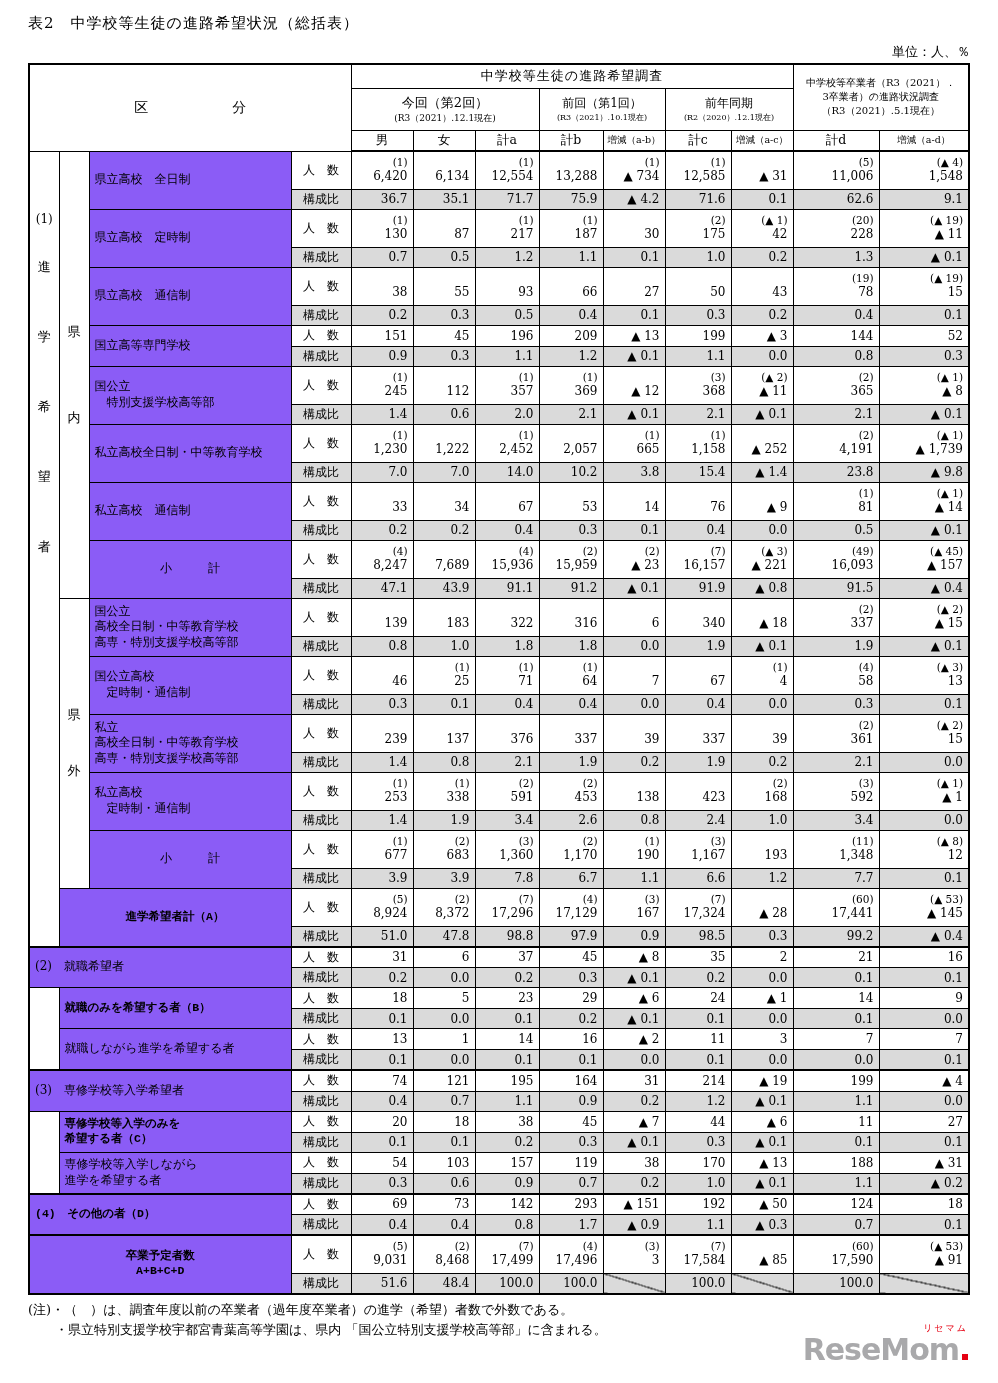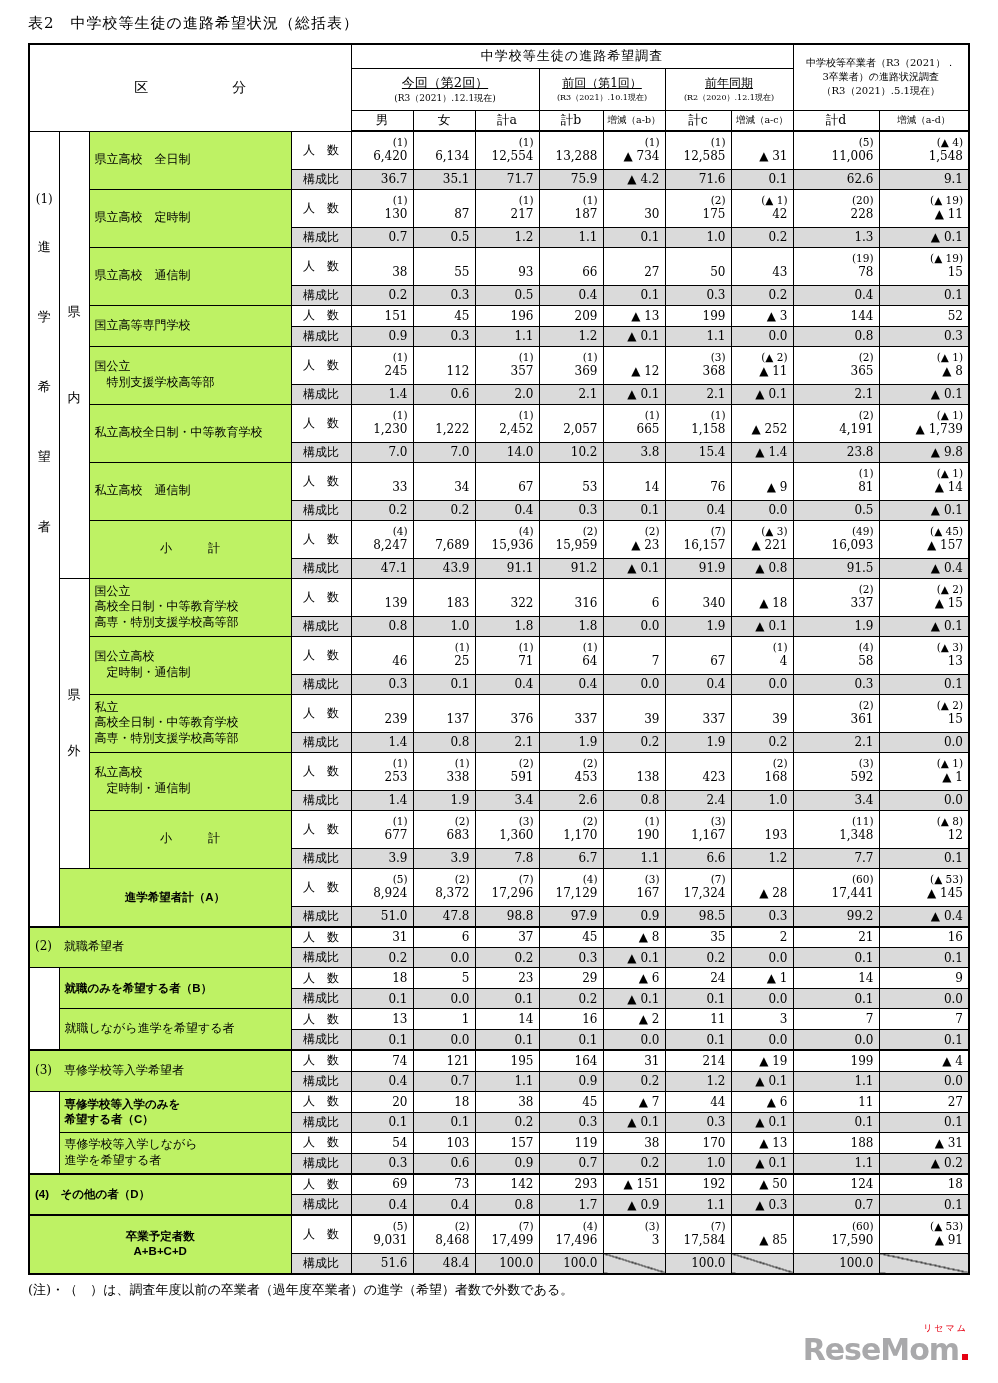--- a/index.html
+++ b/index.html
@@ -14,37 +14,37 @@
 
   table.main { border-collapse: collapse; table-layout: fixed; width: 942px; border: 2px solid #000; }
   table.main td { border: 1px solid #000; overflow: hidden; }
 
   
   thead td { text-align: center; vertical-align: middle; }
   .kubun    { font-size: 14px; }
   .survey-h { font-size: 13px; height: 24px; letter-spacing: 1px; }
   .grad-h   { font-size: 10px; line-height: 1.4; white-space: pre-line; }
   .period-h { height: 42px; }
-  .p-title  { font-size: 13px; text-decoration: underline; }
+  .p-title  { font-size: 13px; }
   .p-title.sm { font-size: 12px; }
   .p-date   { font-size: 9px; }
   .p-date.xs{ font-size: 8px; }
   .col-h td { font-size: 12.5px; height: 21px; border-bottom: 2px solid #000 !important; }
   .col-h td.small { font-size: 9.5px; }
 
   
   .num-row td { height: 21px; }
   .num-row.tall td { height: 38px; }
   .ratio-row td { height: 20px; background: #dadada; }
   tr.sep > td { border-top: 2px solid #000; }
 
   .label { font-size: 12px; padding: 2px 5px; vertical-align: middle;
-           white-space: pre-line; line-height: 1.3; background: #bef264; text-align: left; }
+           white-space: pre-line; line-height: 1.3; background: #8b5cf6; text-align: left; }
   .label.center { text-align: center; }
-  .label.bold { font-weight: bold; font-family: Liberation Sans, sans-serif; font-size: 11.5px; }
+  .label.bold { font-weight: bold; font-family: Liberation Mono, monospace; font-size: 11.5px; }
   .spacer { background: #fff; }
 
   .rowtype { font-size: 12px; text-align: center; vertical-align: middle; padding: 1px 2px; }
   .data { font-size: 12px; text-align: right; padding: 1px 5px; vertical-align: middle; }
   .data .paren { font-size: 10.5px; line-height: 1.25; min-height: 13px; }
   .data .val   { font-size: 12px;  line-height: 1.25; }
   .data.diag {
     background-image: linear-gradient(to top right,
       transparent calc(50% - 0.7px), #444 calc(50% - 0.7px),
       #444 calc(50% + 0.7px), transparent calc(50% + 0.7px));
@@ -68,20 +68,21 @@
   .logo-line { white-space: nowrap; text-align: right; }
   .logo-text { font-family: "DejaVu Sans", "Liberation Sans", sans-serif; font-weight: bold;
                font-size: 30px; color: #a9a9ab; line-height: 1; letter-spacing: -1px; }
   .logo-dot  { display: inline-block; width: 6px; height: 6px; background: #e60012; margin-left: 3px; }
 </style>
 </head>
 <body>
 
 <div class="page">
   <div class="title">表2　中学校等生徒の進路希望状況（総括表）</div>
+  <div class="unit">単位：人、％</div>
 
   <table class="main">
     <colgroup>
       <col style="width:30px">
         <col style="width:30px">
         <col style="width:202px">
         <col style="width:60px">
       <col style="width:62px">
         <col style="width:62px">
         <col style="width:64px">
@@ -1081,20 +1082,21 @@
           <td class="data">100.0</td>
           <td class="data diag"></td>
           <td class="data">100.0</td>
           <td class="data diag"></td>
         </tr>
       </tbody>
   </table>
 
   <div class="notes">
     <div>(注)・（　）は、調査年度以前の卒業者（過年度卒業者）の進学（希望）者数で外数である。</div>
+    <div class="n2">・県立特別支援学校宇都宮青葉高等学園は、県内 「国公立特別支援学校高等部」に含まれる。</div>
   </div>
 </div>
 
 <div class="logo">
   <span class="logo-ruby">リセマム</span>
   <span class="logo-line">
     <span class="logo-text">ReseMom</span><span class="logo-dot"></span>
   </span>
 </div>
 

